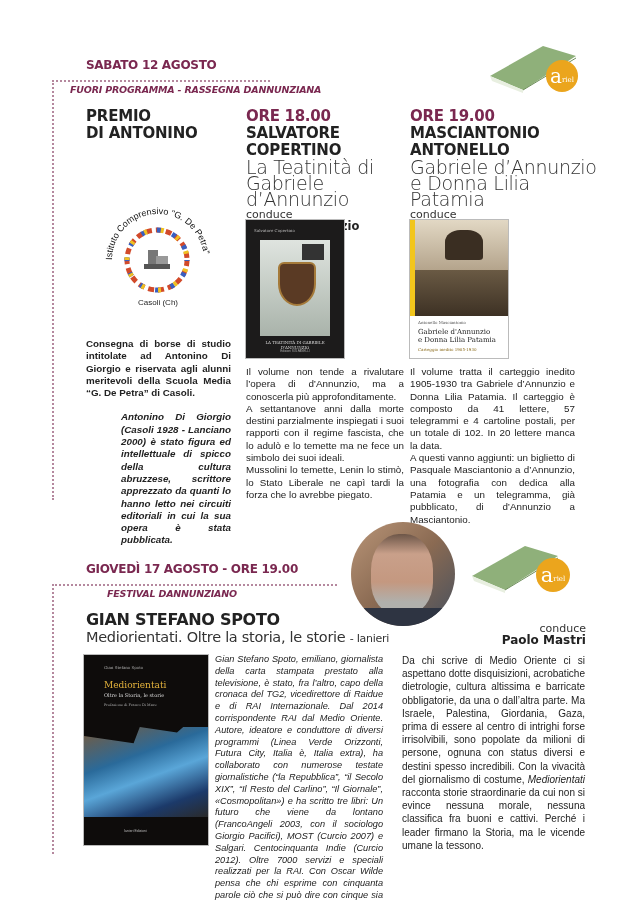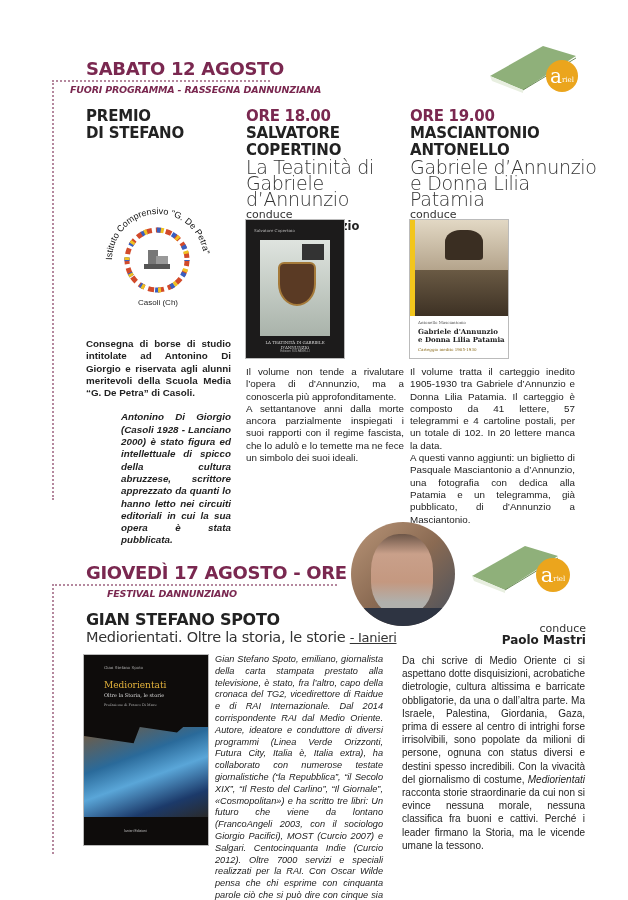--- a/index.html
+++ b/index.html
@@ -1,19 +1,19 @@
 <!DOCTYPE html>
 <html><head>
 <meta charset="utf-8">
 <style>
   html, body { margin:0; padding:0; }
   body { width:628px; height:900px; background:#ffffff; position:relative; overflow:hidden;
          font-family:"Liberation Sans", sans-serif; color:#1f1f1f; }
   .abs { position:absolute; }
-  .date-heading { font-family:"DejaVu Sans", sans-serif; font-weight:bold; font-size:18px; letter-spacing:-0.3px; color:#7a2850; white-space:nowrap; }
+  .date-heading { font-family:"DejaVu Sans", sans-serif; font-weight:bold; font-size:12px; letter-spacing:-0.3px; color:#7a2850; white-space:nowrap; }
   .sub-heading { font-family:"DejaVu Sans", sans-serif; font-weight:bold; font-size:9.5px; color:#7a2850; white-space:nowrap; letter-spacing:-0.2px;font-style:italic; }
   .dot-h { border-top:2px dotted #b5889e; height:0; }
   .dot-v { border-left:2px dotted #b5889e; width:0; }
   .time { font-family:"DejaVu Sans", sans-serif; font-weight:bold; font-size:15px; color:#7a2850; line-height:17px; letter-spacing:-0.3px; }
   .title { font-family:"DejaVu Sans", sans-serif; font-weight:bold; font-size:15px; color:#222; line-height:17px; letter-spacing:-0.2px; }
   .subtitle { font-family:"DejaVu Sans", sans-serif; font-size:19px; color:#333; line-height:16px; letter-spacing:-0.3px; font-weight:300; }
   .conduce { font-family:"DejaVu Sans", sans-serif; font-size:11px; color:#333; line-height:11px; }
   .host { font-family:"DejaVu Sans", sans-serif; font-weight:bold; font-size:11.5px; color:#222; line-height:13px; }
   .body-text { font-size:9.8px; line-height:12.3px; color:#222; text-align:justify; }
   .body-text p { margin:0; }
@@ -36,21 +36,21 @@
     <line x1="35" y1="46" x2="88" y2="14" stroke="#6f8f5c" stroke-width="1"></line>
   </svg>
   <div class="abs logo-circle" style="left:58px;top:18px;width:32px;height:32px;">
     <span style="font-size:20px;line-height:1;">a</span>
       <span style="font-size:7px;margin-top:8px;">riel</span>
   </div>
 </div>
 
 <div class="abs" style="left:86px;top:108px;width:150px;">
   <div class="title">PREMIO</div>
-  <div class="title">DI STEFANO</div>
+  <div class="title">DI ANTONINO</div>
 </div>
 
 <div class="abs" style="left:100px;top:198px;width:115px;height:112px;">
   <svg width="115" height="112" viewBox="0 0 115 112">
     <defs>
         <path id="arcp" d="M12,62 A46,46 0 0 1 104,62"></path>
       </defs>
     <text font-family="Liberation Sans, sans-serif" font-size="9" fill="#111"><textPath href="#arcp">Istituto Comprensivo "G. De Petra"</textPath></text>
     <g>
       <circle cx="57" cy="62" r="30" fill="none" stroke="#d24a2a" stroke-width="5" stroke-dasharray="6 4"></circle>
@@ -86,61 +86,62 @@
   <div class="abs" style="left:14px;top:20px;width:70px;height:96px;background:linear-gradient(#dfe4df,#a9b3aa);">
     <div class="abs" style="left:18px;top:22px;width:34px;height:40px;background:#5a3a24;border-radius:6px 6px 50% 50%;border:2px solid #a57a3a;"></div>
     <div class="abs" style="left:42px;top:4px;width:22px;height:16px;background:#333;"></div>
   </div>
   <div class="abs" style="left:6px;top:120px;width:86px;text-align:center;font-size:4px;color:#ddd;font-family:'DejaVu Serif',serif;">LA TEATINITÀ DI GABRIELE D'ANNUNZIO</div>
   <div class="abs" style="left:6px;top:129px;width:86px;text-align:center;font-size:3px;color:#aaa;">Edizioni SOLFANELLI</div>
 </div>
 
 <div class="abs body-text" style="left:246px;top:366px;width:158px;">
   <p>Il volume non tende a rivalutare l’opera di d’Annunzio, ma a conoscerla più approfonditamente.</p>
-  <p>A settantanove anni dalla morte ancora parzialmente inspiegati i suoi rapporti con il regime fascista, che lo adulò e lo temette ma ne fece un simbolo dei suoi ideali.</p>
+  <p>A settantanove anni dalla morte destini parzialmente inspiegati i suoi rapporti con il regime fascista, che lo adulò e lo temette ma ne fece un simbolo dei suoi ideali.</p>
+  <p>Mussolini lo temette, Lenin lo stimò, lo Stato Liberale ne capì tardi la forza che lo avrebbe piegato.</p>
 </div>
 
 <div class="abs" style="left:410px;top:108px;width:190px;">
   <div class="time">ORE 19.00</div>
   <div class="title">MASCIANTONIO</div>
   <div class="title">ANTONELLO</div>
   <div class="subtitle">Gabriele d’Annunzio</div>
   <div class="subtitle">e Donna Lilia Patamia</div>
   <div class="conduce" style="margin-top:2px;">conduce</div>
   <div class="host">Enrico Di Carlo</div>
 </div>
 
 <div class="abs book" style="left:410px;top:220px;width:98px;height:138px;background:#fff;">
   <div class="abs" style="left:0;top:0;width:5px;height:96px;background:#f2c61c;"></div>
   <div class="abs" style="left:5px;top:0;width:93px;height:96px;background:linear-gradient(#e2d8c4,#8a7458);">
     <div class="abs" style="left:30px;top:10px;width:38px;height:30px;background:#3a2e22;border-radius:40% 40% 10% 10%;"></div>
     <div class="abs" style="left:0;top:50px;width:93px;height:46px;background:linear-gradient(#6a5a44,#3d3124);"></div>
   </div>
   <div class="abs" style="left:8px;top:100px;font-size:4px;color:#555;font-family:'DejaVu Serif',serif;">Antonello Masciantonio</div>
-  <div class="abs" style="left:8px;top:108px;font-size:7px;font-weight:bold;color:#222;font-family:'DejaVu Serif',serif;line-height:8px;">
+  <div class="abs" style="left:8px;top:108px;font-size:7px;font-weight:normal;color:#222;font-family:'DejaVu Serif',serif;line-height:8px;">
     <div>Gabriele d'Annunzio</div>
     <div>e Donna Lilia Patamia</div>
   </div>
   <div class="abs" style="left:8px;top:127px;font-size:4px;color:#8a6a1a;font-family:'DejaVu Serif',serif;">Carteggio inedito 1905-1930</div>
 </div>
 
 <div class="abs body-text" style="left:410px;top:366px;width:165px;">
   <p>Il volume tratta il carteggio inedito 1905-1930 tra Gabriele d’Annunzio e Donna Lilia Patamia. Il carteggio è composto da 41 lettere, 57 telegrammi e 4 cartoline postali, per un totale di 102. In 20 lettere manca la data.</p>
   <p>A questi vanno aggiunti: un biglietto di Pasquale Masciantonio a d’Annunzio, una fotografia con dedica alla Patamia e un telegramma, già pubblicato, di d’Annunzio a Masciantonio.</p>
 </div>
 
 <div class="abs date-heading" style="left:86px;top:562px;">GIOVEDÌ 17 AGOSTO - ORE 19.00</div>
 <div class="abs dot-h" style="left:52px;top:584px;width:285px;"></div>
 <div class="abs dot-v" style="left:52px;top:584px;height:270px;"></div>
 <div class="abs sub-heading" style="left:86px;top:588px;margin-left:21px;">FESTIVAL DANNUNZIANO</div>
 
 <div class="abs" style="left:86px;top:610px;font-family:'DejaVu Sans',sans-serif;font-weight:bold;font-size:16px;color:#222;letter-spacing:-0.3px;">GIAN STEFANO SPOTO</div>
 <div class="abs" style="left:86px;top:629px;font-family:'DejaVu Sans',sans-serif;font-size:14.5px;color:#333;letter-spacing:-0.3px;white-space:nowrap;">
   <span>Mediorientati. Oltre la storia, le storie</span>
-  <span style="font-size:13px;text-decoration:underline;">- Ianieri</span>
+  <span style="font-size:11px;">- Ianieri</span>
 </div>
 
 <div class="abs" style="left:351px;top:522px;width:104px;height:104px;border-radius:50%;overflow:hidden;background:linear-gradient(135deg,#b99578 0%,#8a6a52 50%,#46505e 100%);">
   <div class="abs" style="left:20px;top:12px;width:62px;height:80px;border-radius:45% 45% 40% 40%;background:linear-gradient(#6d5648 0%,#c9a08a 25%,#c49880 60%,#b0b0ac 85%);"></div>
   <div class="abs" style="left:0;top:86px;width:104px;height:24px;background:#2e3442;"></div>
 </div>
 
 <div class="abs" style="left:470px;top:542px;width:130px;height:56px;">
   <svg width="90" height="50" viewBox="0 0 90 50" style="position:absolute;left:0;top:2px;">
     <polygon points="2,32 55,2 88,12 35,46" fill="#8fb07a"></polygon>

